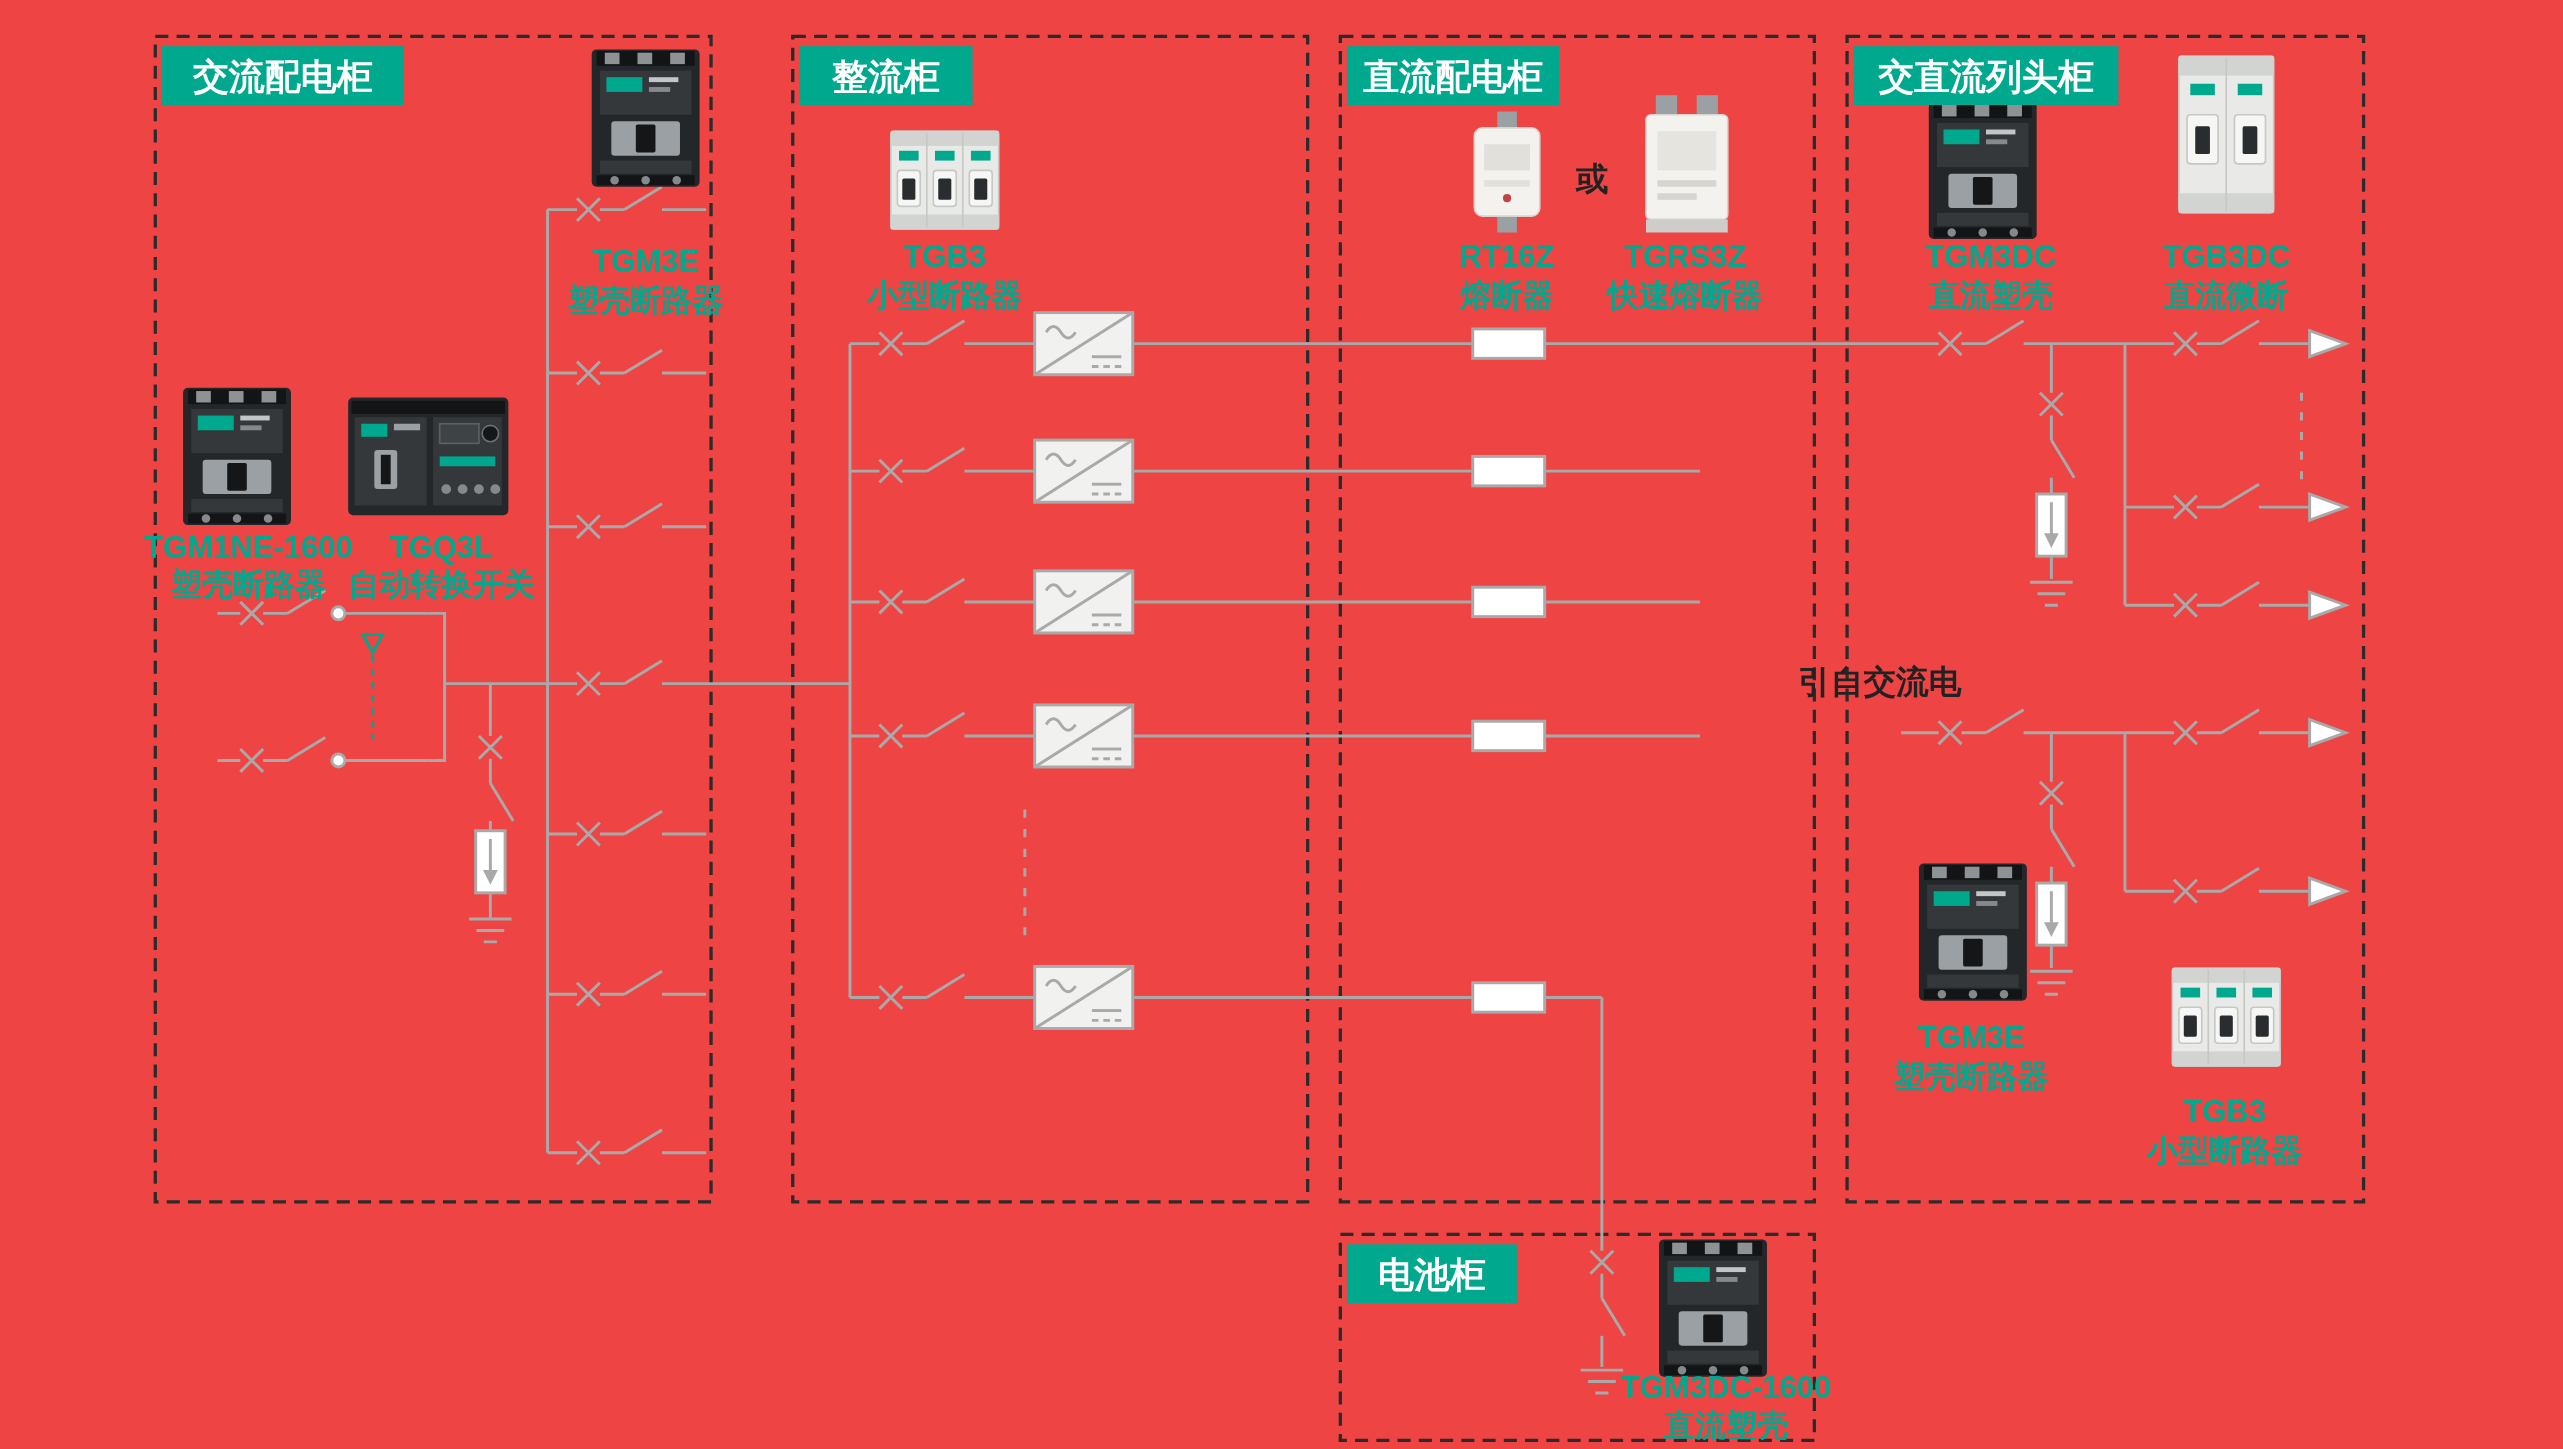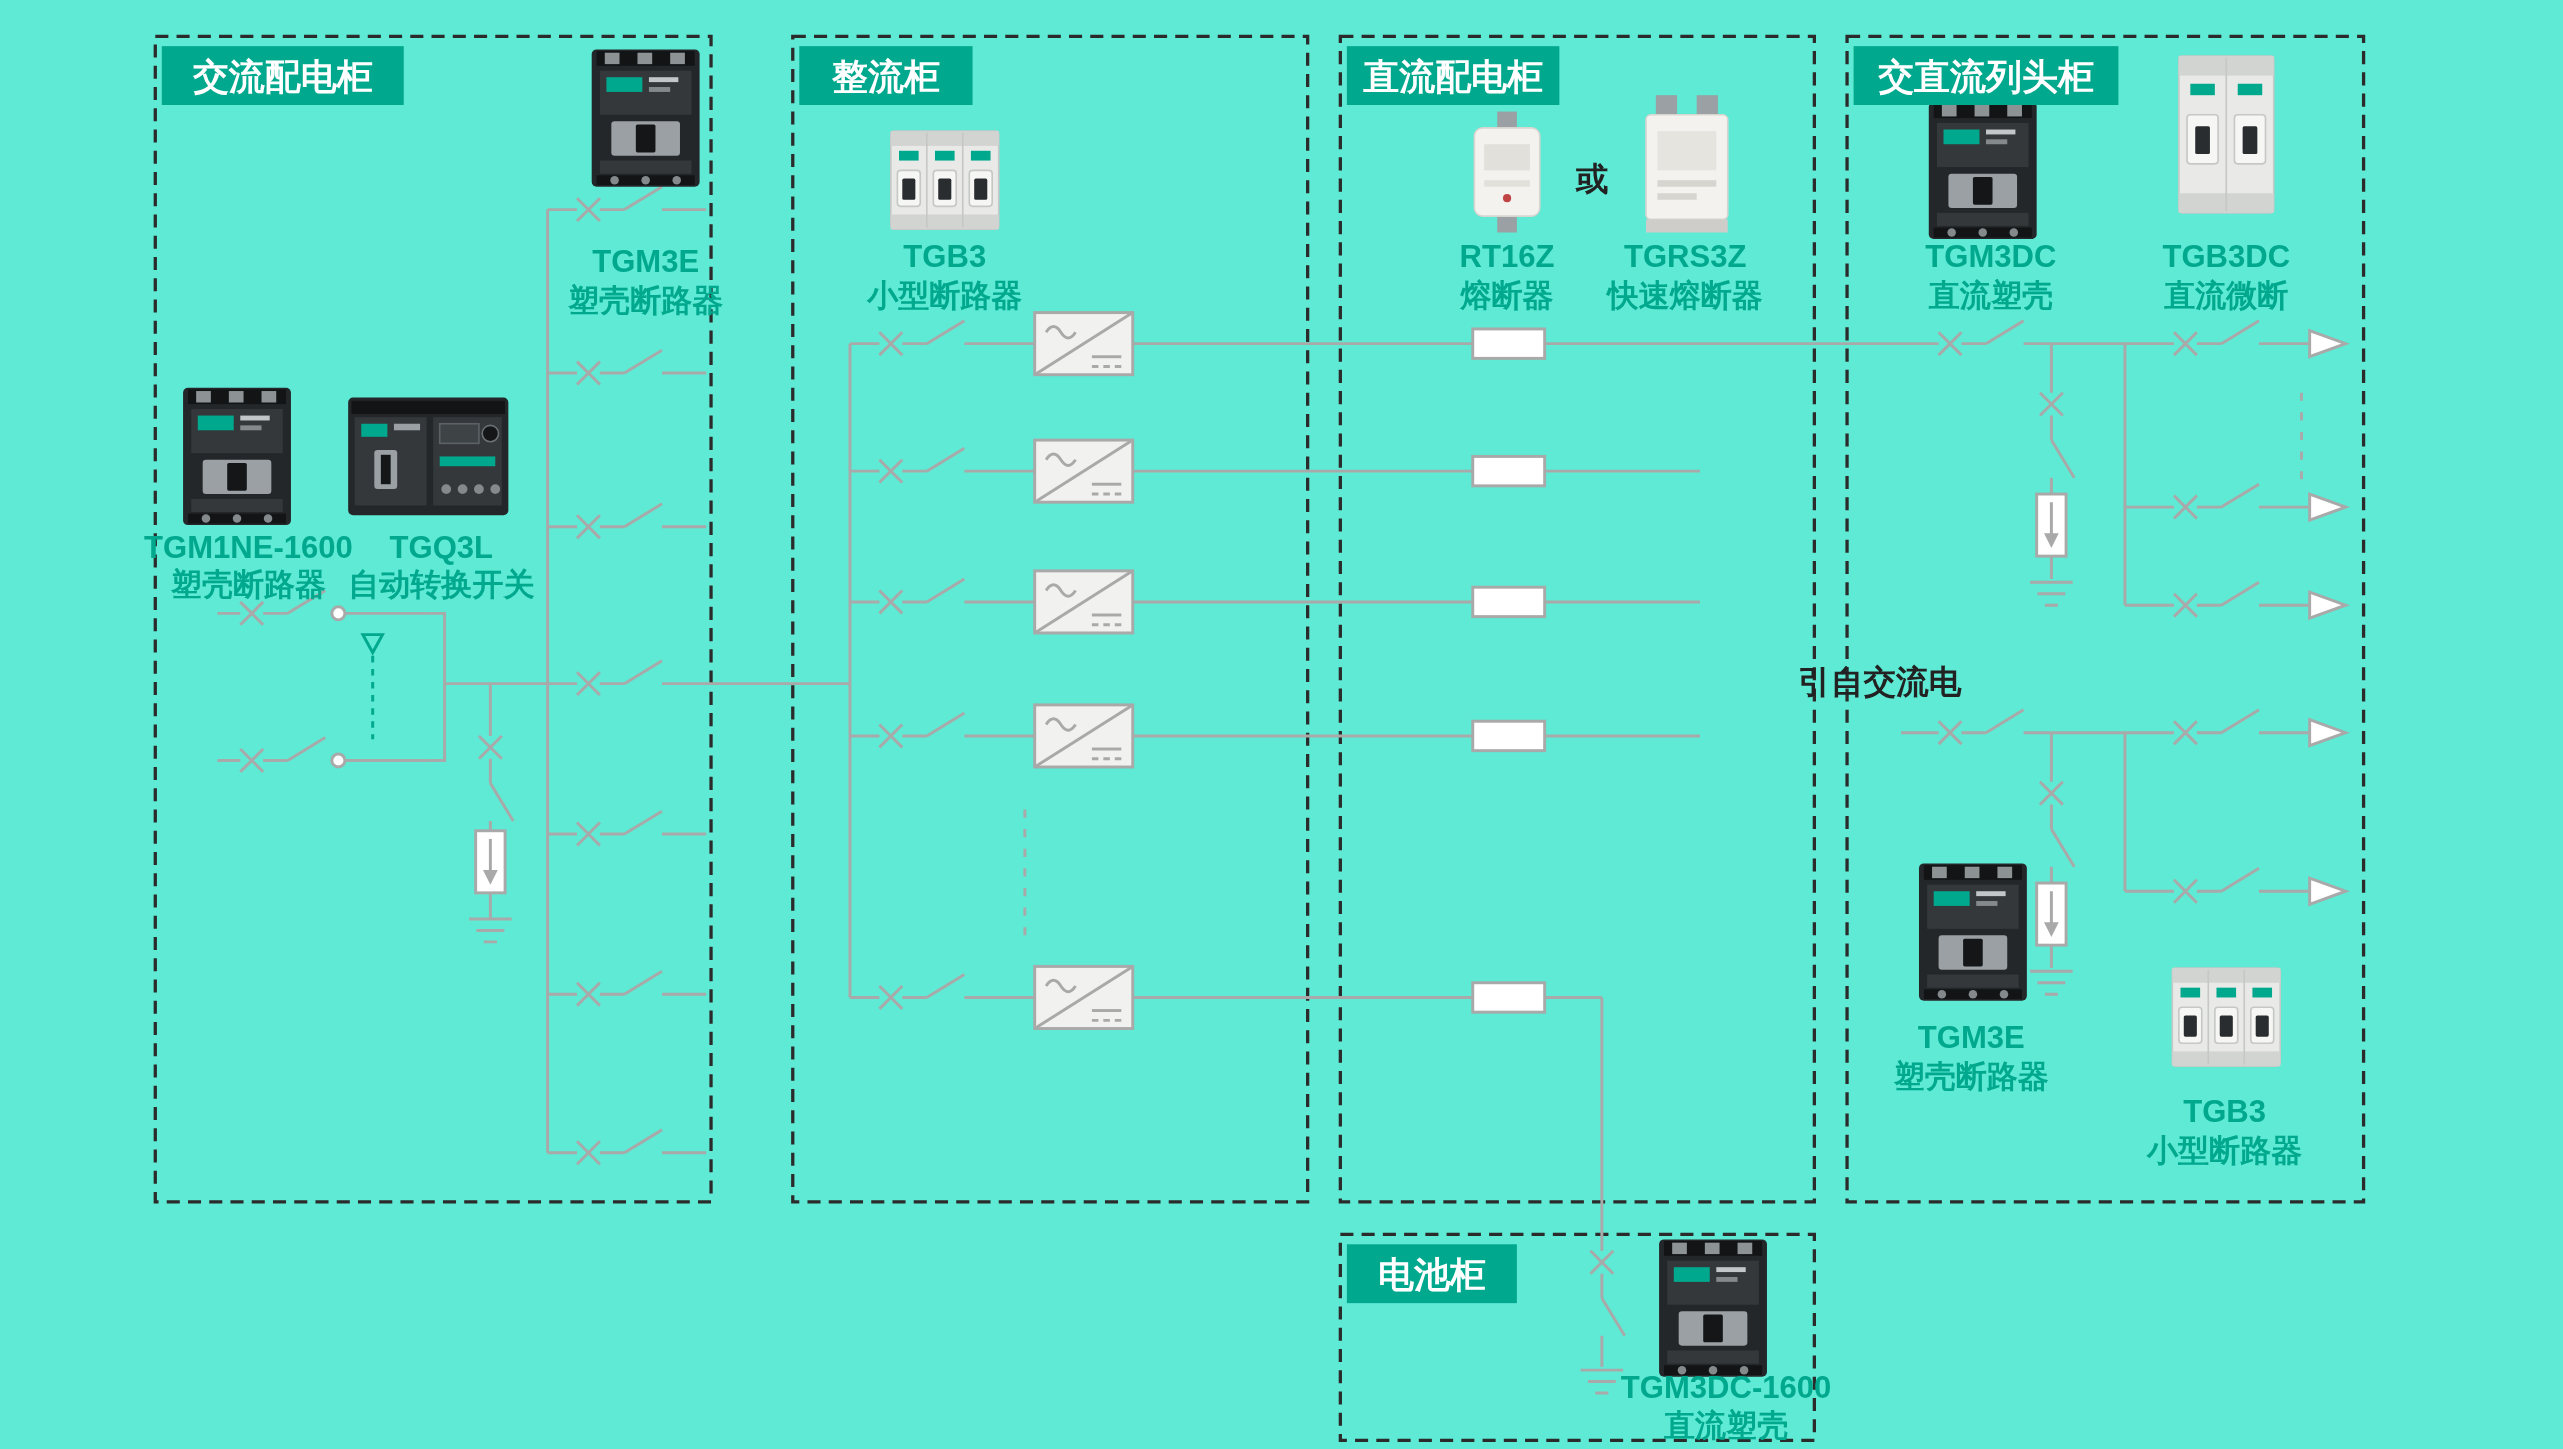--- a/index.html
+++ b/index.html
@@ -1,16 +1,16 @@
 <!DOCTYPE html>
 <html style="font-size:12.6px"><head>
 <meta charset="utf-8">
 <style>
   html,body { margin:0; padding:0; background:#ffffff; }
-  #canvas { width:2563px; height:1449px; background:#5eead4; position:relative; }
+  #canvas { width:2563px; height:1449px; background:#ef4444; position:relative; }
   svg { display:block; }
   text { font-family:"Liberation Sans","DejaVu Sans",sans-serif; }
   .hdr { fill:#ffffff; font-size:22px; font-weight:bold; text-anchor:middle; }
   .lbl text { fill:#00a88e; font-size:19px; font-weight:bold; text-anchor:middle; }
   .darktxt text { fill:#222222; font-size:20px; font-weight:bold; text-anchor:middle; }
 </style>
 </head>
 <body>
 
 <div id="canvas">

